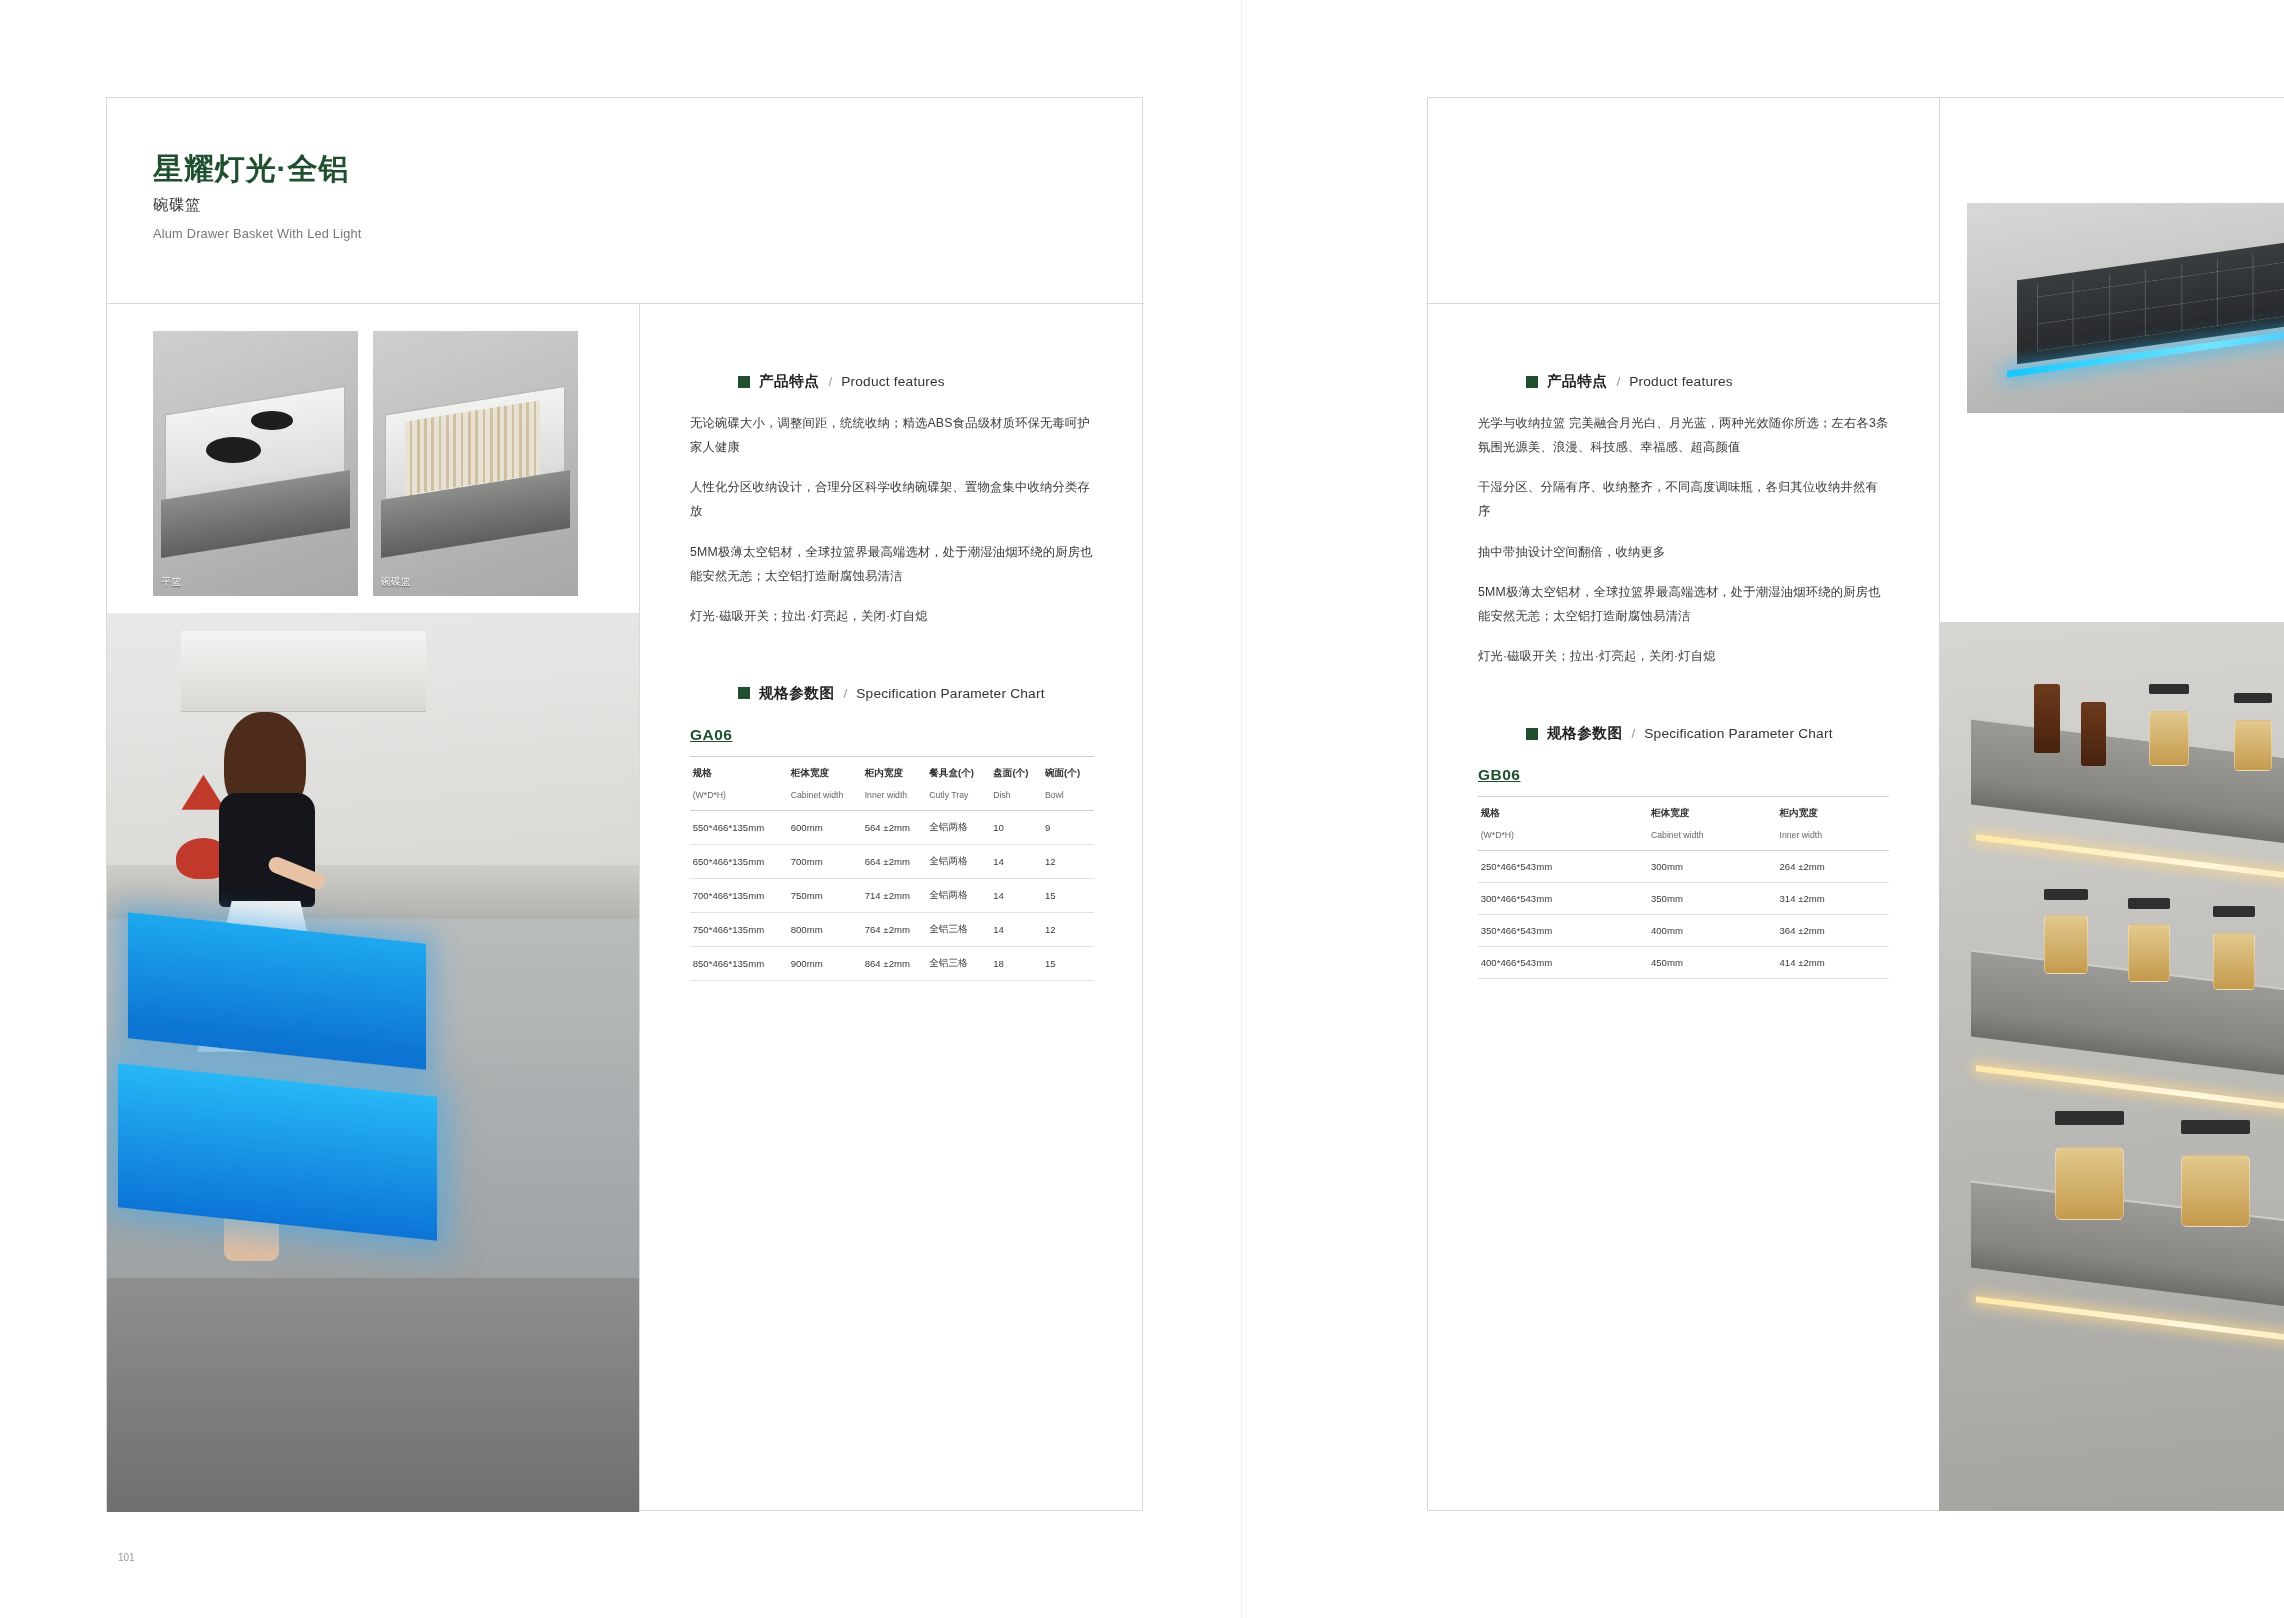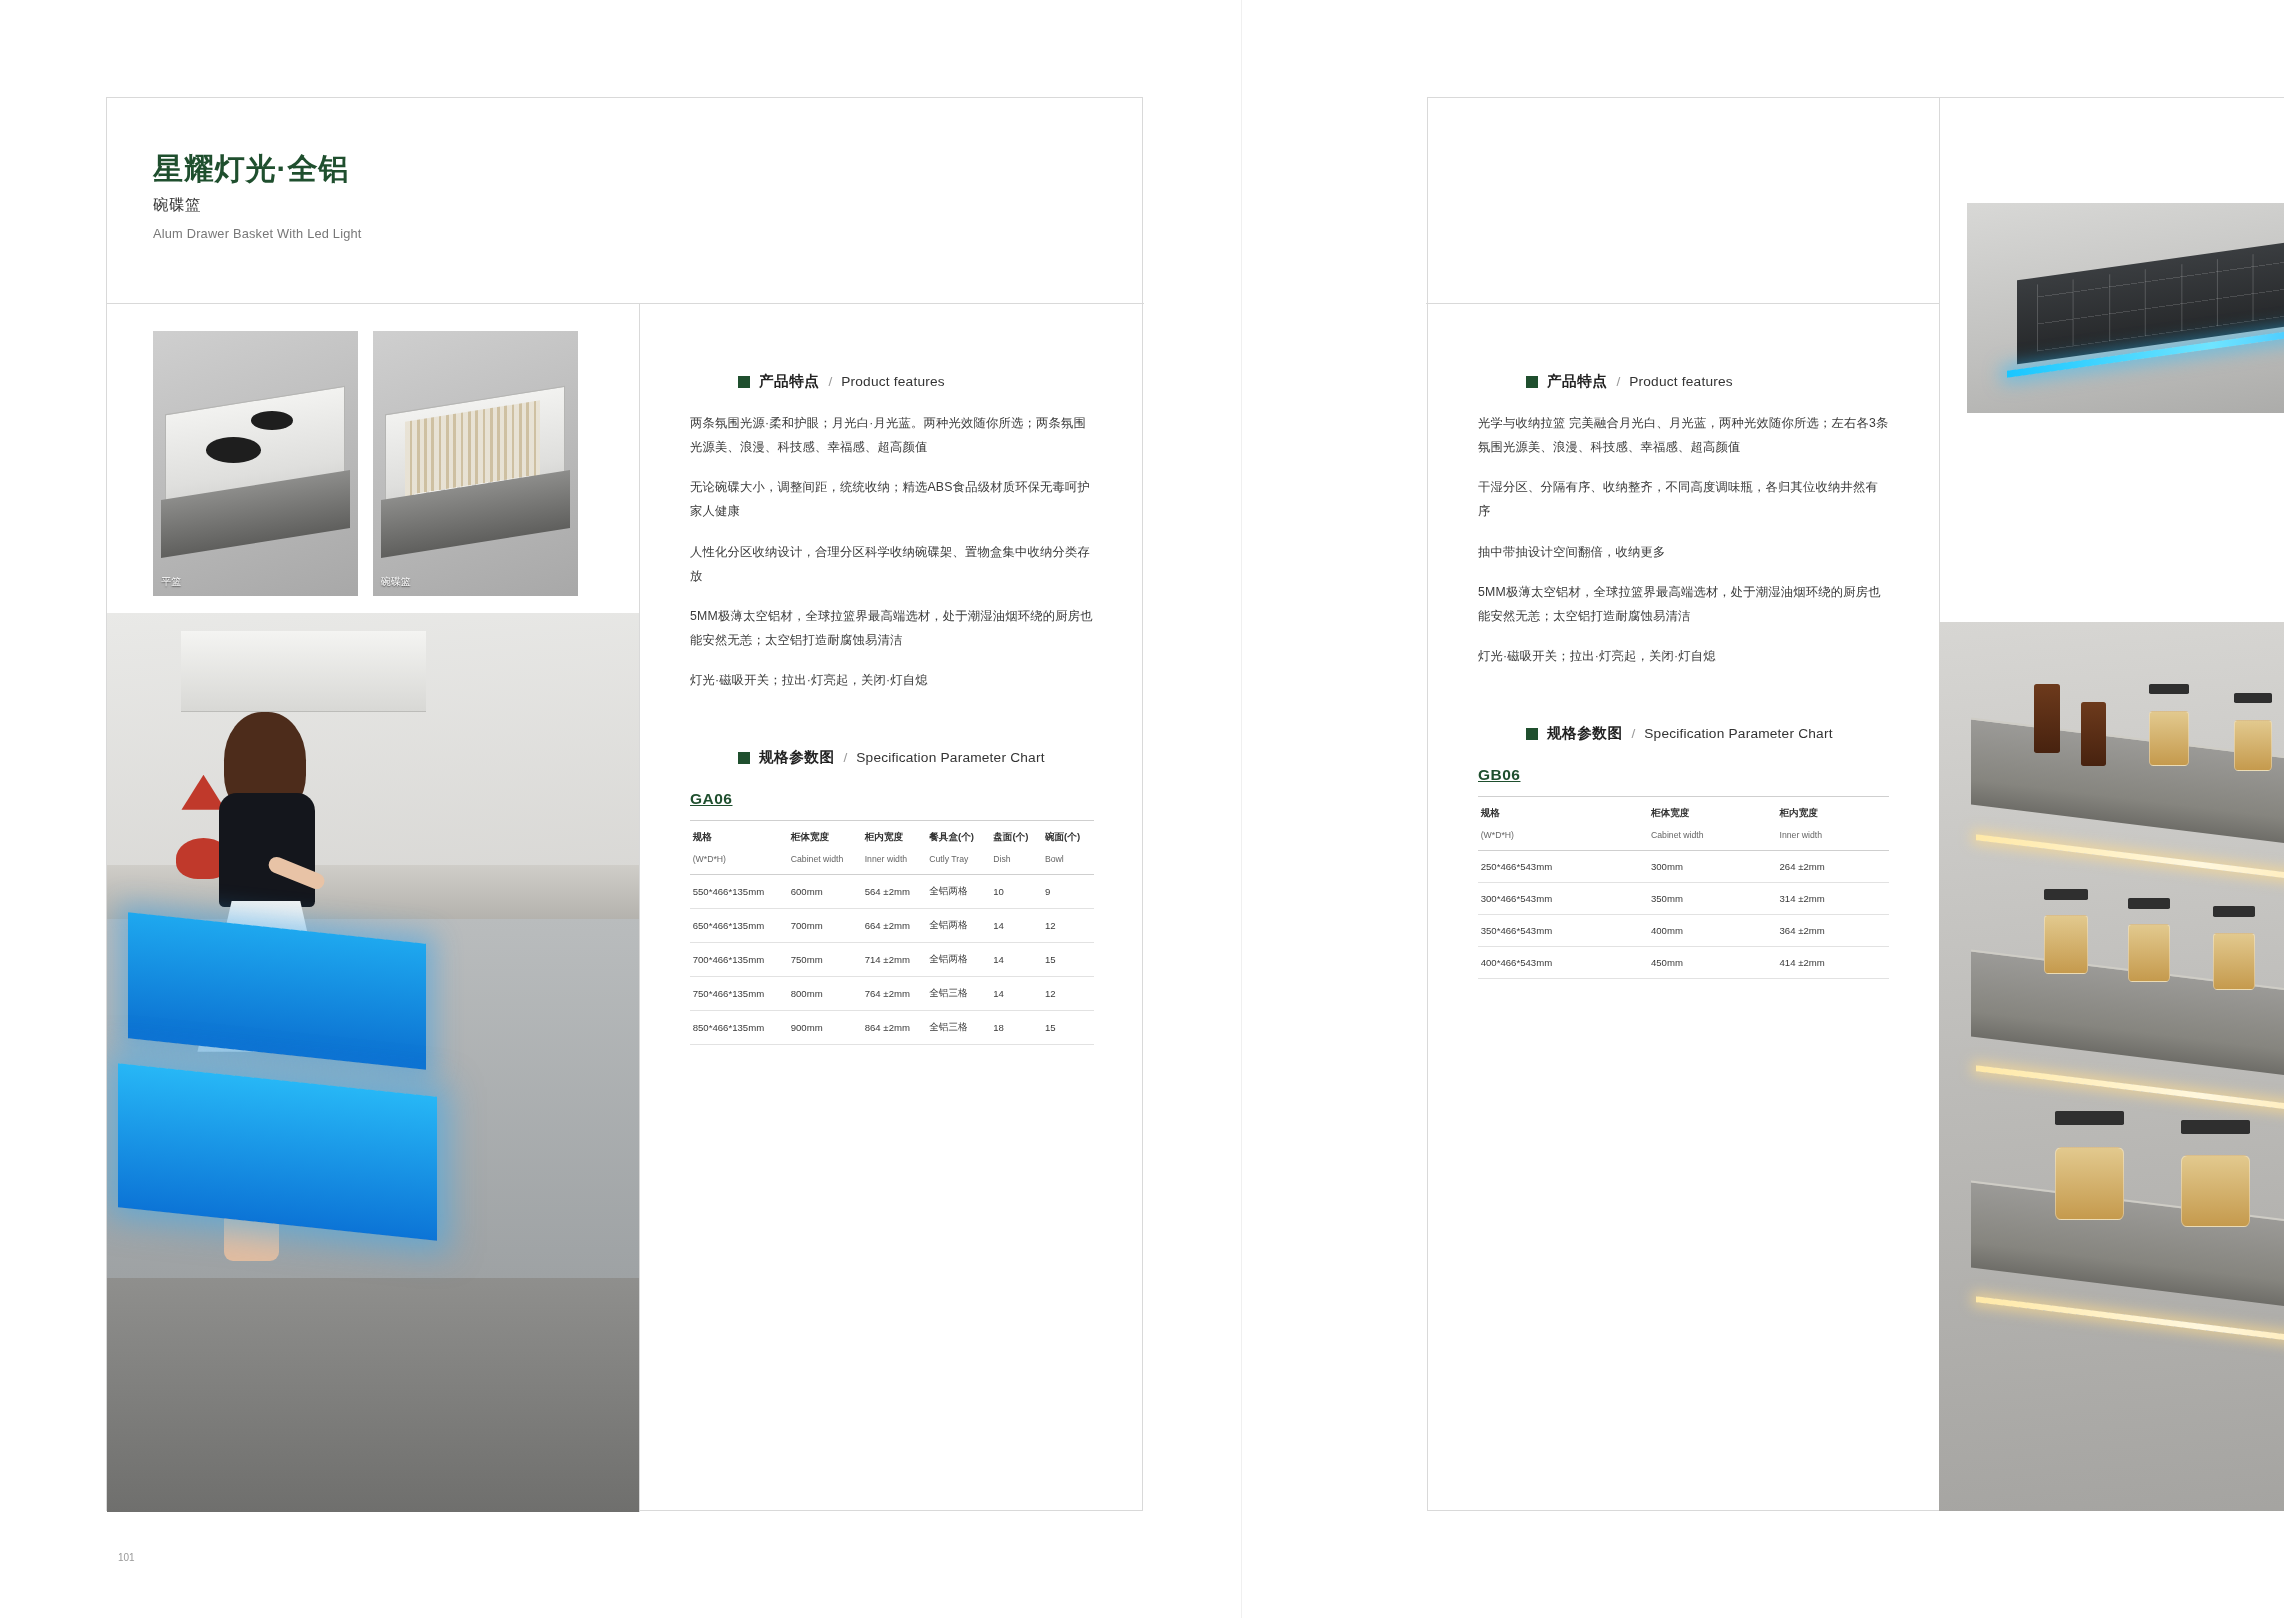--- a/index.html
+++ b/index.html
@@ -386,21 +386,20 @@
 
       <div class="l-right-col">
 
         <div class="sec-head">
           <span class="sec-square"></span>
           <span class="sec-cn">产品特点</span>
           <span class="sec-slash">/</span>
           <span class="sec-en">Product features</span>
         </div>
 
-        <p class="feature-p">两条氛围光源·柔和护眼；月光白·月光蓝。两种光效随你所选；两条氛围光源美、浪漫、科技感、幸福感、超高颜值</p>
         <p class="feature-p">无论碗碟大小，调整间距，统统收纳；精选ABS食品级材质环保无毒呵护家人健康</p>
         <p class="feature-p">人性化分区收纳设计，合理分区科学收纳碗碟架、置物盒集中收纳分类存放</p>
         <p class="feature-p">5MM极薄太空铝材，全球拉篮界最高端选材，处于潮湿油烟环绕的厨房也能安然无恙；太空铝打造耐腐蚀易清洁</p>
         <p class="feature-p">灯光·磁吸开关；拉出·灯亮起，关闭·灯自熄</p>
 
         <div class="spec-block">
           <div class="sec-head">
             <span class="sec-square"></span>
             <span class="sec-cn">规格参数图</span>
             <span class="sec-slash">/</span>

